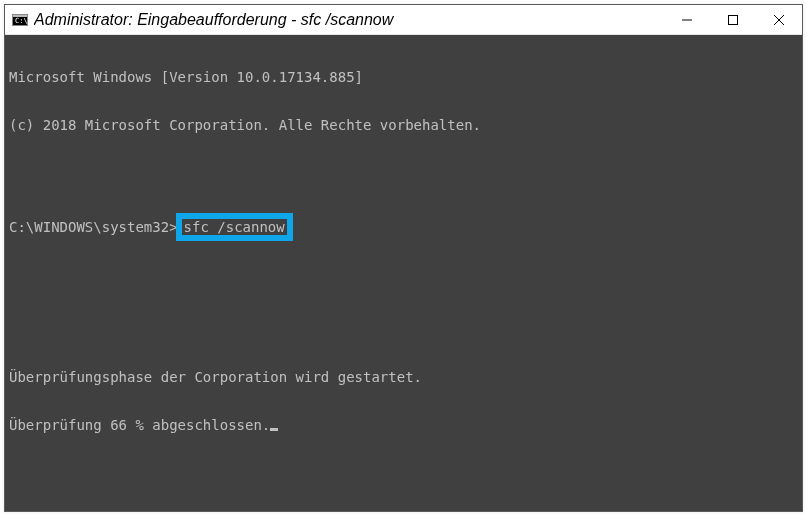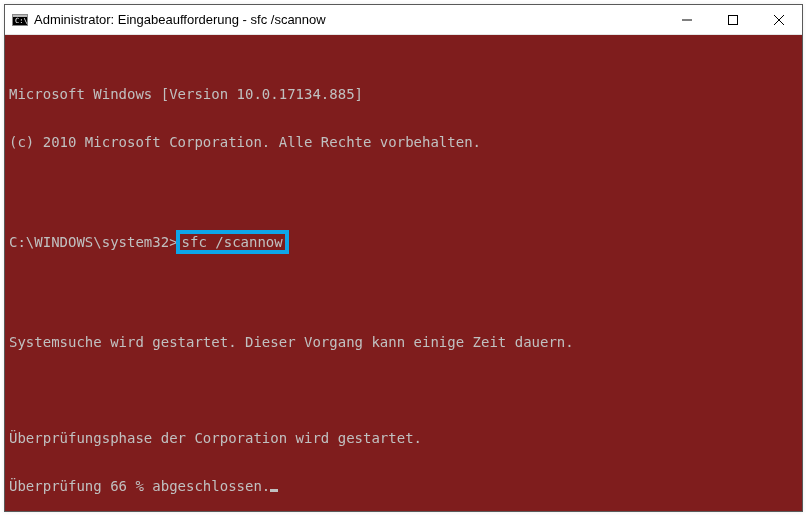--- a/index.html
+++ b/index.html
@@ -36,56 +36,57 @@
     width: 16px;
     height: 16px;
     margin-left: 7px;
     margin-right: 6px;
     display: inline-flex;
     align-items: center;
     justify-content: center;
   }
   .titlebar-icon svg { display: block; }
   .titlebar-title {
-    font-size: 13px;
+    font-size: 16px;
     color: #000;
     flex: 1;
     white-space: nowrap;
     overflow: hidden;
+    font-style: italic;
   }
   .win-controls {
     display: flex;
     height: 100%;
   }
   .win-btn {
     width: 46px;
     height: 100%;
     display: flex;
     align-items: center;
     justify-content: center;
     color: #000;
   }
   .win-btn svg { display: block; }
   .terminal {
     flex: 1;
-    background: #7f1d1d;
+    background: #404040;
     color: #c0c0c0;
     font-family: Consolas, "Lucida Console", monospace;
     font-size: 14px;
     line-height: 16px;
-    padding: 19px 4px;
+    padding: 2px 4px;
     white-space: pre;
     overflow: hidden;
     position: relative;
   }
   .term-line { white-space: pre; }
   .blank { height: 16px; }
   .prompt-line { white-space: pre; }
   .highlight {
-    border: 4px solid #0ea5e9;
+    border: 6px solid #0ea5e9;
     padding: 0 2px;
     margin-left: -2px;
     display: inline-block;
     line-height: 16px;
   }
   .cursor {
     display: inline-block;
     width: 8px;
     height: 3px;
     background: #c0c0c0;
@@ -121,22 +122,21 @@
         <svg width="10" height="10" viewBox="0 0 10 10">
             <line x1="0" y1="0" x2="10" y2="10" stroke="currentColor" stroke-width="1"></line>
             <line x1="10" y1="0" x2="0" y2="10" stroke="currentColor" stroke-width="1"></line>
           </svg>
       </div>
     </div>
   </div>
 
   <div class="terminal">
     <div class="term-line">Microsoft Windows [Version 10.0.17134.885]</div>
-    <div class="term-line">(c) 2010 Microsoft Corporation. Alle Rechte vorbehalten.</div>
+    <div class="term-line">(c) 2018 Microsoft Corporation. Alle Rechte vorbehalten.</div>
     <div class="blank"></div>
     <div class="prompt-line"><span>C:\WINDOWS\system32&gt;</span><span class="highlight">sfc /scannow</span></div>
     <div class="blank"></div>
-    <div class="term-line">Systemsuche wird gestartet. Dieser Vorgang kann einige Zeit dauern.</div>
     <div class="blank"></div>
     <div class="term-line">Überprüfungsphase der Corporation wird gestartet.</div>
     <div class="prompt-line"><span>Überprüfung 66 % abgeschlossen.</span><span class="cursor"></span></div>
   </div>
 </div>
 
 </body></html>

